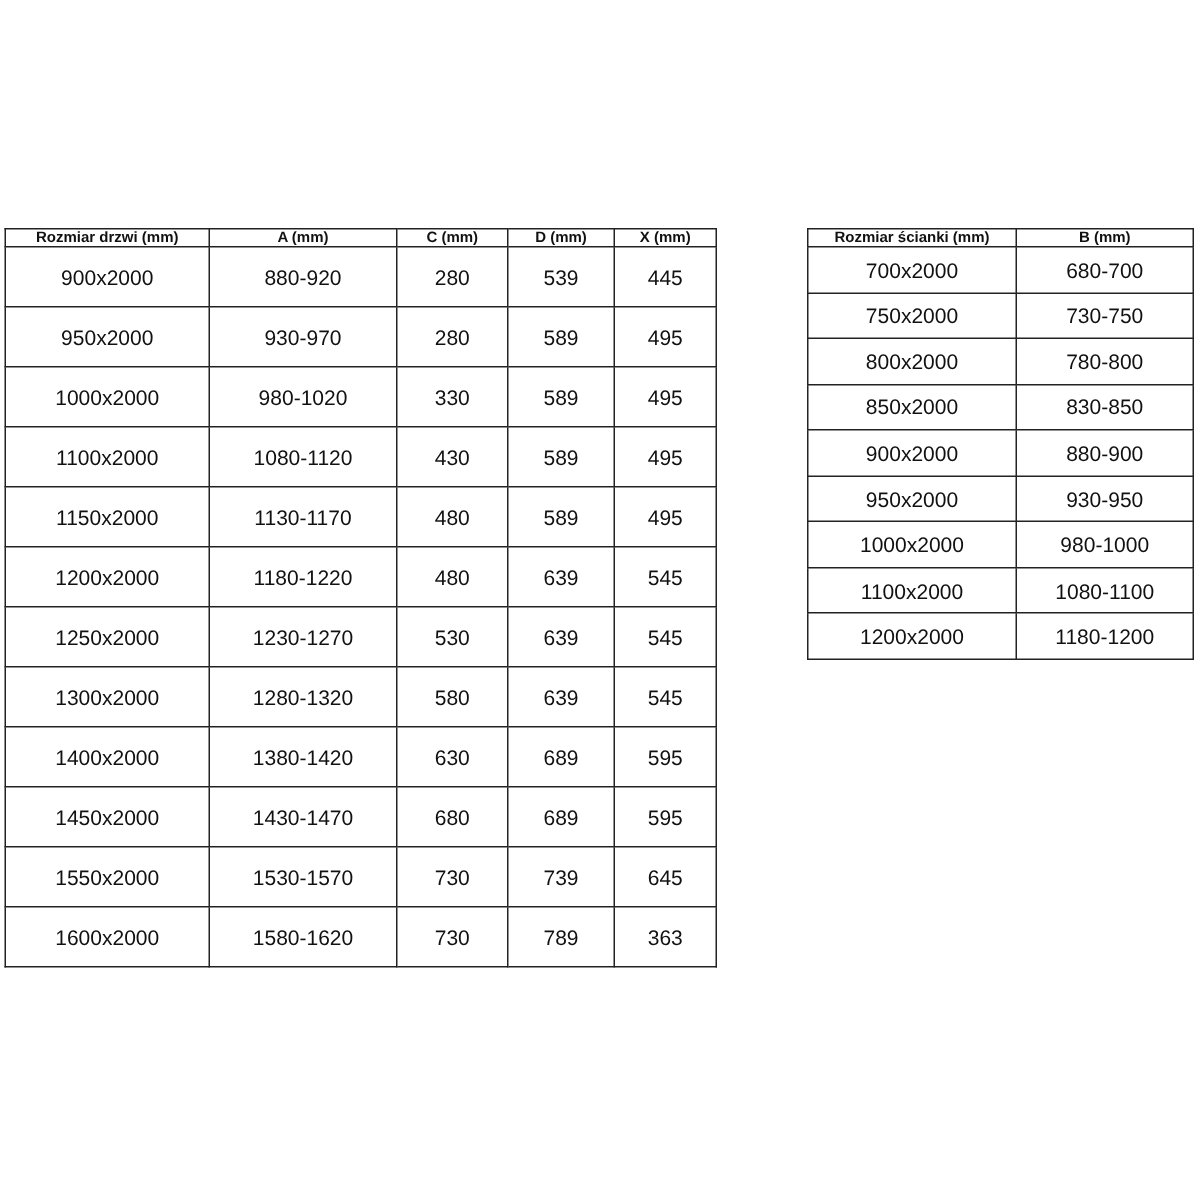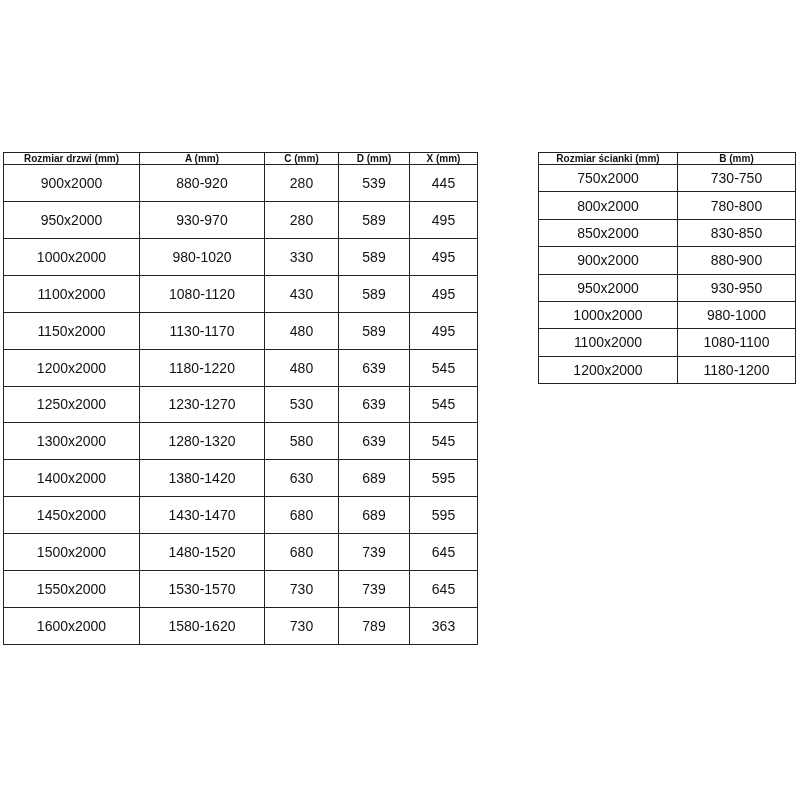--- a/index.html
+++ b/index.html
@@ -42,21 +42,21 @@
   #door-table {
     left: 3px;
     top: 152px;
     width: 474px;
     height: 493px;
   }
   #wall-table {
     left: 538px;
     top: 152px;
     width: 257px;
-    height: 232px;
+    height: 288px;
   }
 </style>
 </head>
 <body>
 
 <div class="canvas">
 
   <table id="door-table" class="spec-table">
     <colgroup>
         <col style="width: 136px;">
@@ -139,27 +139,20 @@
           <td>595</td>
         </tr>
         <tr>
           <td>1450x2000</td>
           <td>1430-1470</td>
           <td>680</td>
           <td>689</td>
           <td>595</td>
         </tr>
         <tr>
-          <td>1500x2000</td>
-          <td>1480-1520</td>
-          <td>680</td>
-          <td>739</td>
-          <td>645</td>
-        </tr>
-        <tr>
           <td>1550x2000</td>
           <td>1530-1570</td>
           <td>730</td>
           <td>739</td>
           <td>645</td>
         </tr>
         <tr>
           <td>1600x2000</td>
           <td>1580-1620</td>
           <td>730</td>
@@ -175,20 +168,24 @@
         <col style="width: 118px;">
       </colgroup>
     <thead>
       <tr>
           <th>Rozmiar ścianki (mm)</th>
           <th>B (mm)</th>
         </tr>
     </thead>
     <tbody>
         <tr>
+          <td>700x2000</td>
+          <td>680-700</td>
+        </tr>
+        <tr>
           <td>750x2000</td>
           <td>730-750</td>
         </tr>
         <tr>
           <td>800x2000</td>
           <td>780-800</td>
         </tr>
         <tr>
           <td>850x2000</td>
           <td>830-850</td>

